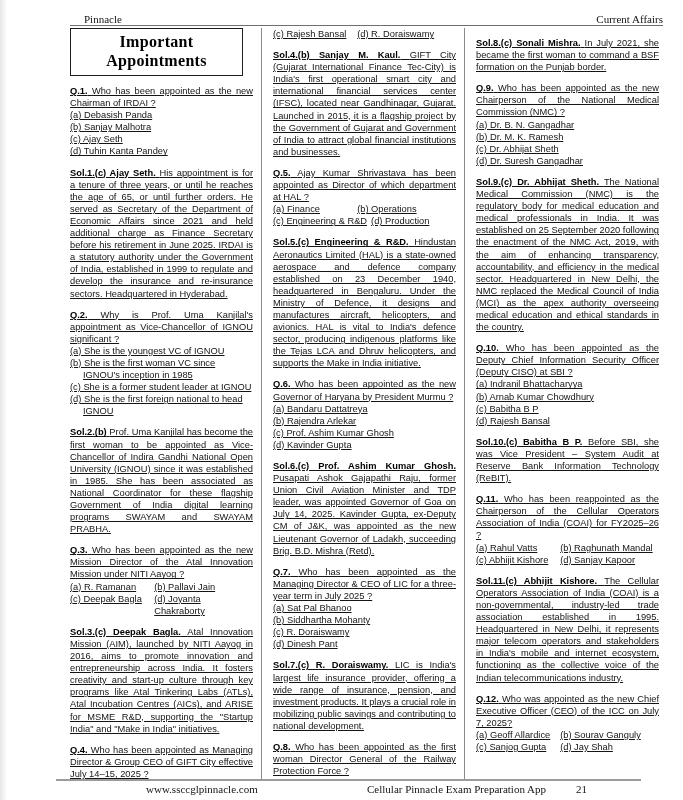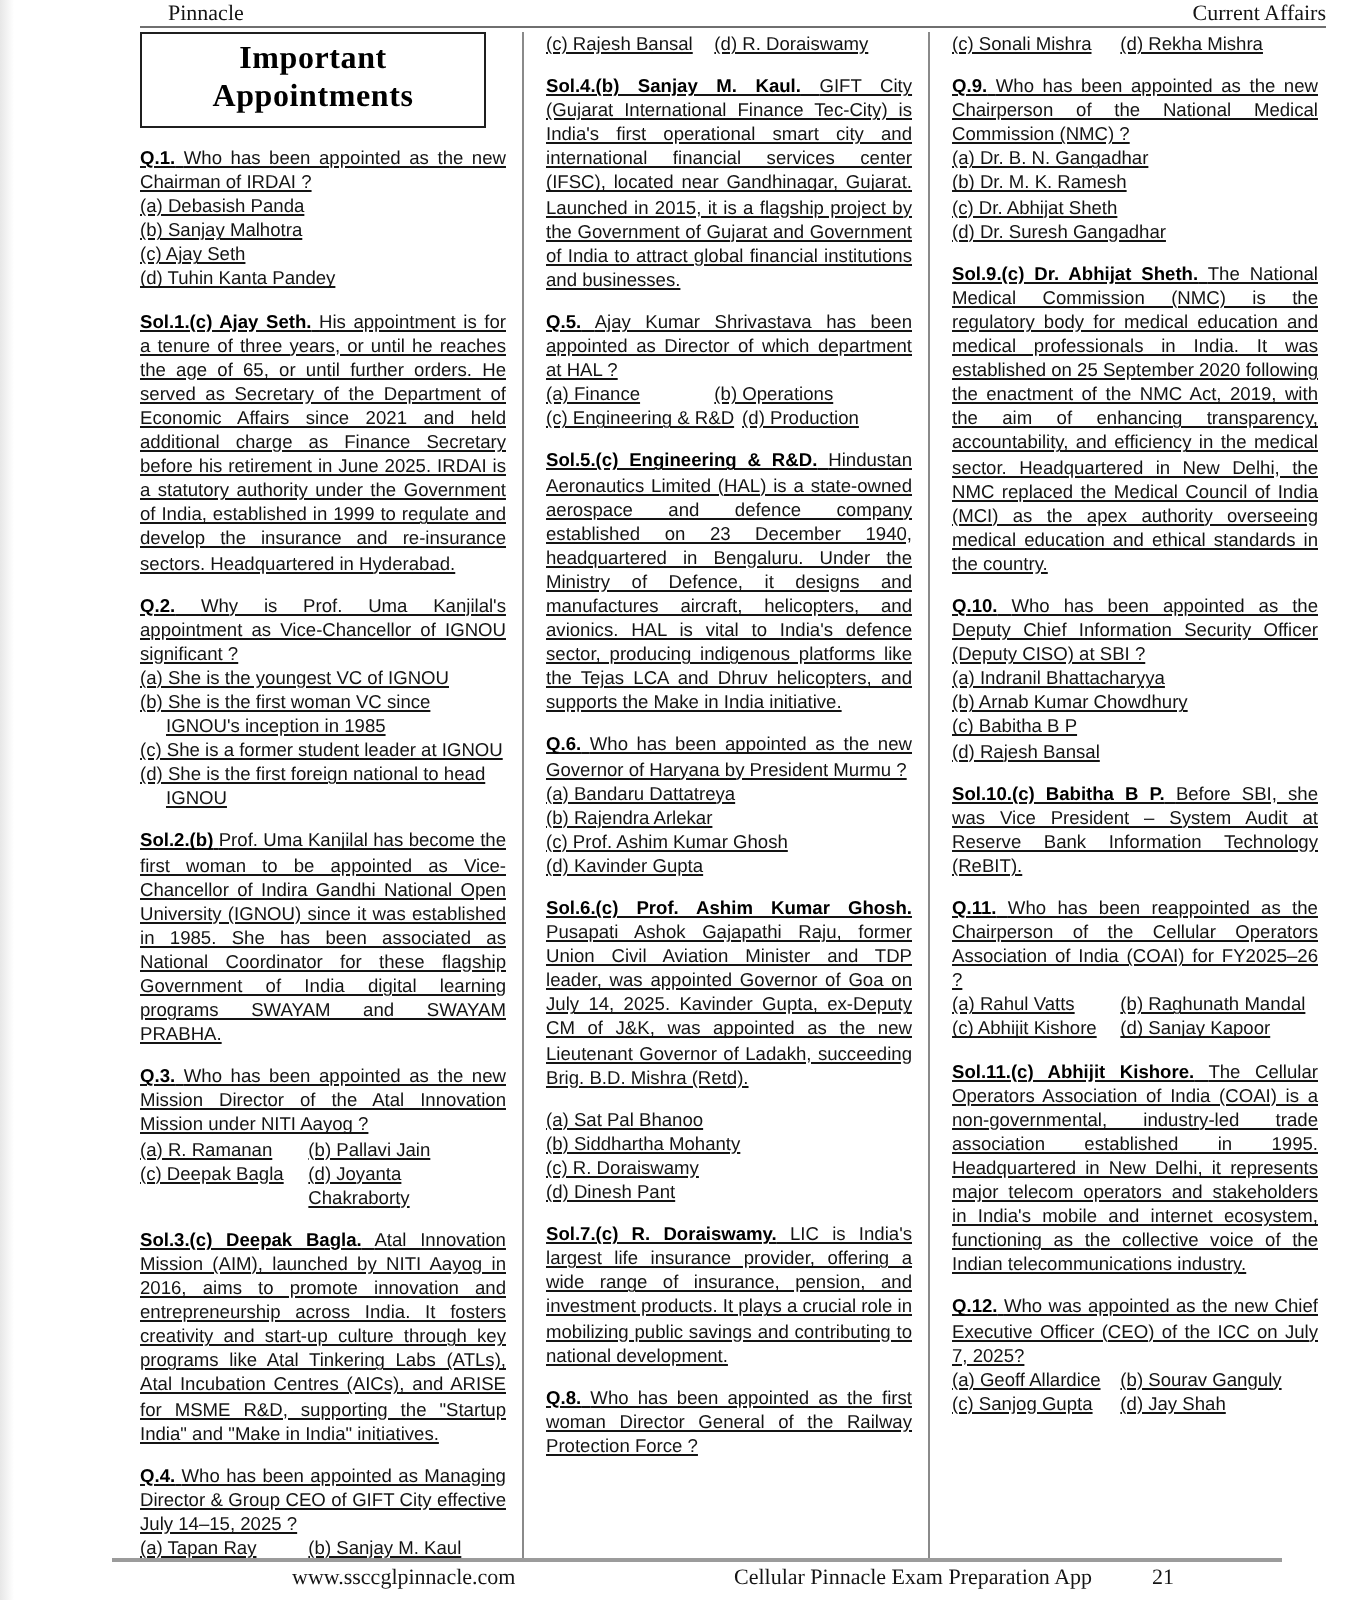--- a/index.html
+++ b/index.html
@@ -16,21 +16,21 @@
     position: relative;
   }
   .scan-edge {
     position: absolute; left: 0; top: 0; width: 7px; height: 100%;
     background: linear-gradient(to right, #e7e7e7, #ffffff);
     pointer-events: none;
   }
   
   .page-header {
     flex: 0 0 auto;
-    margin: 0 20px 0 70px;
+    margin: 12px 20px 0 70px;
     padding: 1px 0 0 0;
     display: flex;
     justify-content: space-between;
     font-family: "Liberation Serif", serif;
     font-size: 11px;
     line-height: 12px;
     border-bottom: 1.5px solid #6f6f6f;
     align-items: flex-end;
   }
   .page-header .brand { padding-left: 14px; }
@@ -159,38 +159,38 @@
         <p class="para"><b class="lead">Q.6.</b> <span>Who has been appointed as the new Governor of Haryana by President Murmu ?</span></p>
         <div class="opt-line">(a) Bandaru Dattatreya</div>
         <div class="opt-line">(b) Rajendra Arlekar</div>
         <div class="opt-line">(c) Prof. Ashim Kumar Ghosh</div>
         <div class="opt-line">(d) Kavinder Gupta</div>
       </div>
       <div class="block">
         <p class="para"><b class="lead">Sol.6.(c) Prof. Ashim Kumar Ghosh.</b> <span>Pusapati Ashok Gajapathi Raju, former Union Civil Aviation Minister and TDP leader, was appointed Governor of Goa on July 14, 2025. Kavinder Gupta, ex-Deputy CM of J&amp;K, was appointed as the new Lieutenant Governor of Ladakh, succeeding Brig. B.D. Mishra (Retd).</span></p>
       </div>
       <div class="block">
+        <p class="para"><b class="lead">Q.7.</b> <span>Who has been appointed as the Managing Director &amp; CEO of LIC for a three-year term in July 2025 ?</span></p>
         <div class="opt-line">(a) Sat Pal Bhanoo</div>
         <div class="opt-line">(b) Siddhartha Mohanty</div>
         <div class="opt-line">(c) R. Doraiswamy</div>
         <div class="opt-line">(d) Dinesh Pant</div>
       </div>
       <div class="block">
         <p class="para"><b class="lead">Sol.7.(c) R. Doraiswamy.</b> <span>LIC is India's largest life insurance provider, offering a wide range of insurance, pension, and investment products. It plays a crucial role in mobilizing public savings and contributing to national development.</span></p>
       </div>
       <div class="block">
         <p class="para"><b class="lead">Q.8.</b> <span>Who has been appointed as the first woman Director General of the Railway Protection Force ?</span></p>
       </div>
     </div>
   <div class="col">
       <div class="block">
-        <div class="opt-row">
-          <span class="opt-cell">(c) Sonali Mishra</span>
-          <span class="opt-cell">(d) Rekha Mishra</span>
-        </div>
+      </div>
+      <div class="block">
+        <p class="para"><b class="lead">Sol.8.(c) Sonali Mishra.</b> <span>In July 2021, she became the first woman to command a BSF formation on the Punjab border.</span></p>
       </div>
       <div class="block">
         <p class="para"><b class="lead">Q.9.</b> <span>Who has been appointed as the new Chairperson of the National Medical Commission (NMC) ?</span></p>
         <div class="opt-line">(a) Dr. B. N. Gangadhar</div>
         <div class="opt-line">(b) Dr. M. K. Ramesh</div>
         <div class="opt-line">(c) Dr. Abhijat Sheth</div>
         <div class="opt-line">(d) Dr. Suresh Gangadhar</div>
       </div>
       <div class="block">
         <p class="para"><b class="lead">Sol.9.(c) Dr. Abhijat Sheth.</b> <span>The National Medical Commission (NMC) is the regulatory body for medical education and medical professionals in India. It was established on 25 September 2020 following the enactment of the NMC Act, 2019, with the aim of enhancing transparency, accountability, and efficiency in the medical sector. Headquartered in New Delhi, the NMC replaced the Medical Council of India (MCI) as the apex authority overseeing medical education and ethical standards in the country.</span></p>

